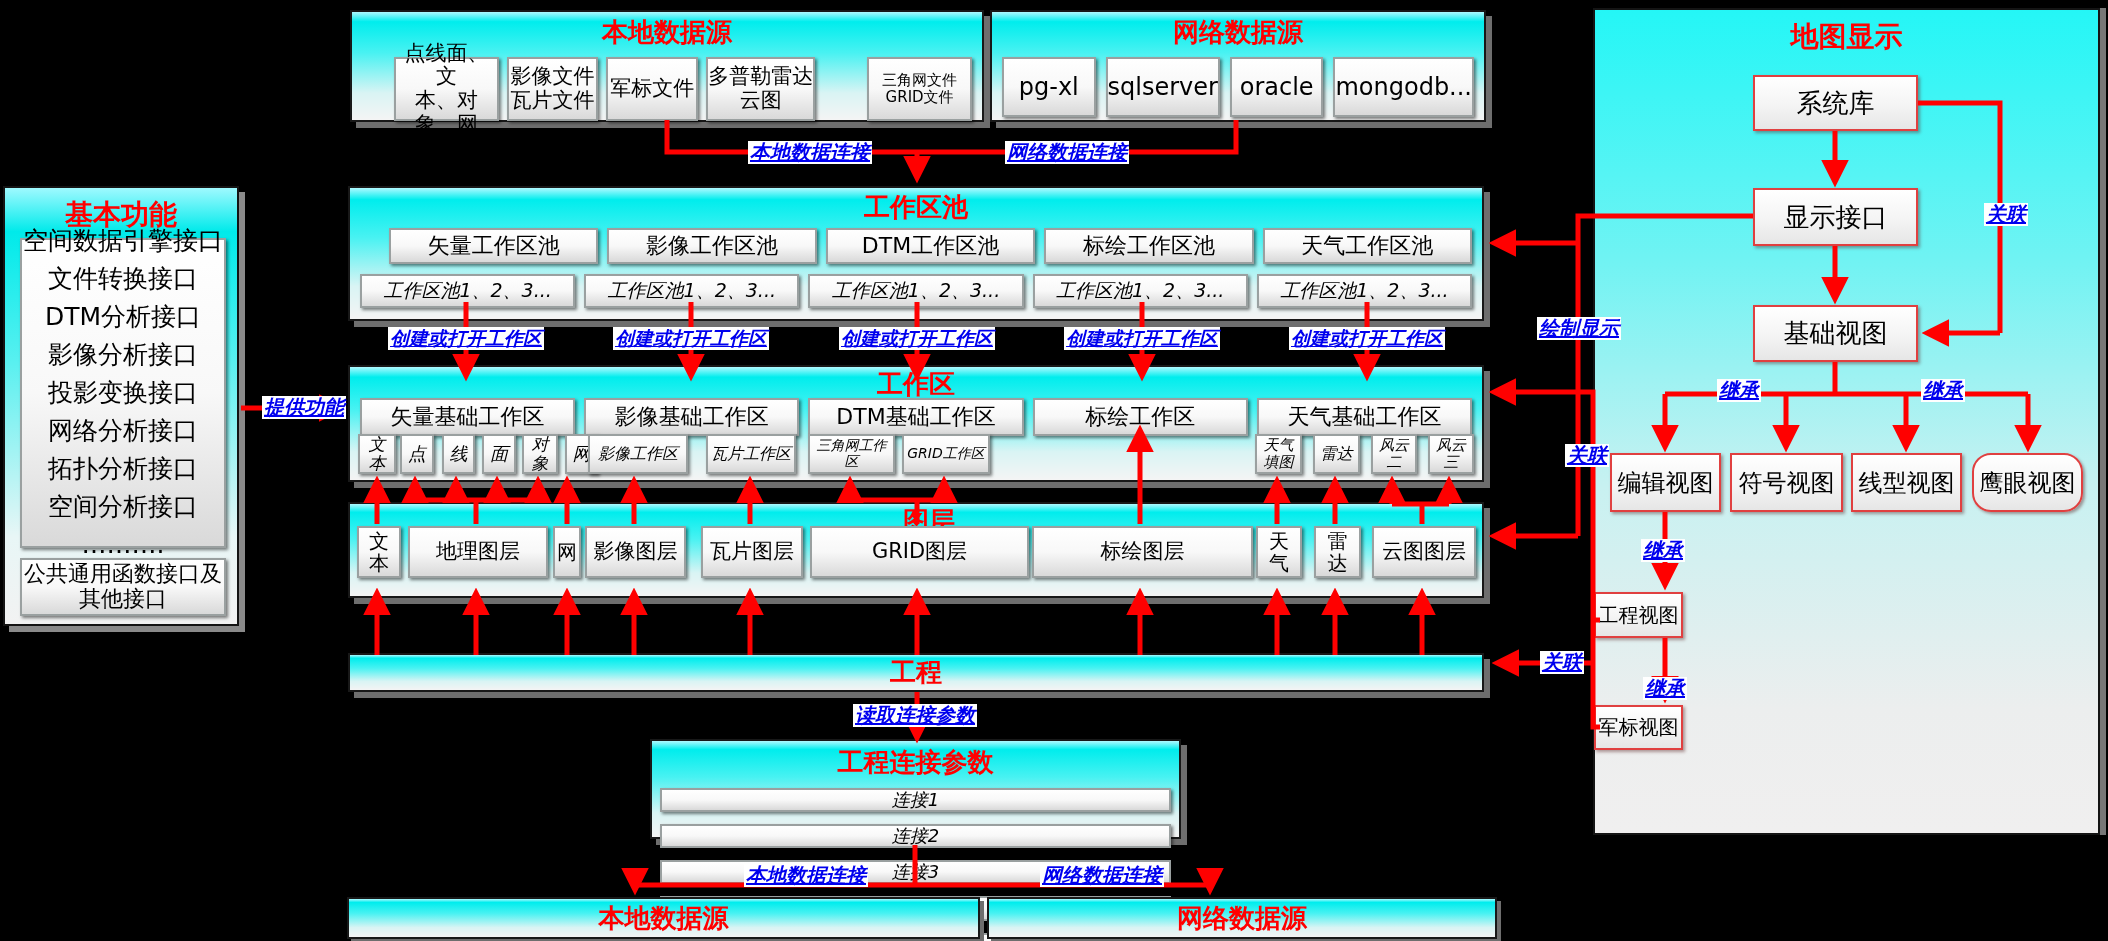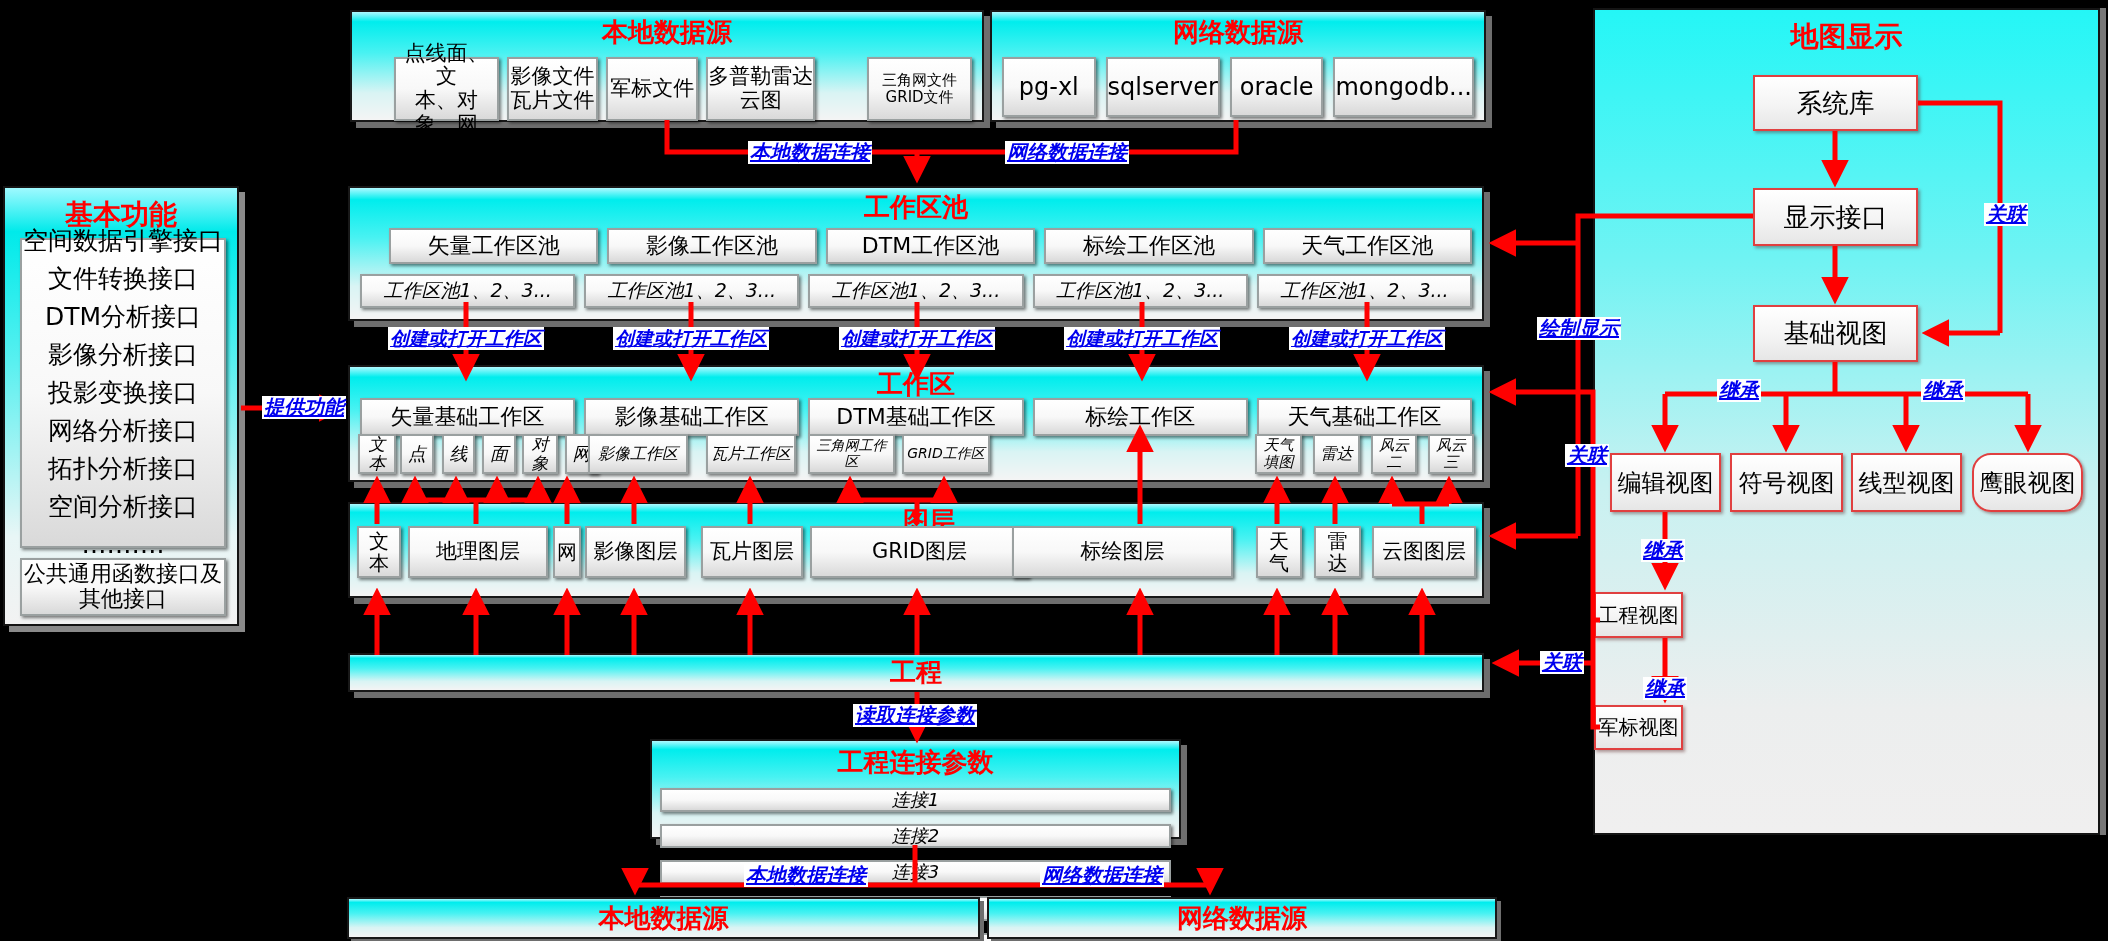--- a/index.html
+++ b/index.html
@@ -128,21 +128,21 @@
 
   <div class="bar" style="left:348px;top:502px;width:1136px;height:96px;padding-left:26px;">
     <div class="rtitle" style="font-size:26px;margin-top:0px;">图层</div>
     <div class="wbox abs" style="left:7px;top:22px;width:44px;height:52px;font-size:20px;">文
 本</div>
     <div class="wbox abs" style="left:58px;top:22px;width:140px;height:52px;font-size:21px;">地理图层</div>
     <div class="wbox abs" style="left:203px;top:22px;width:28px;height:52px;font-size:20px;">网</div>
     <div class="wbox abs" style="left:235px;top:22px;width:101px;height:52px;font-size:21px;">影像图层</div>
     <div class="wbox abs" style="left:351px;top:22px;width:102px;height:52px;font-size:21px;">瓦片图层</div>
     <div class="wbox abs" style="left:460px;top:22px;width:219px;height:52px;font-size:21px;">GRID图层</div>
-    <div class="wbox abs" style="left:662px;top:22px;width:221px;height:52px;font-size:21px;">标绘图层</div>
+    <div class="wbox abs" style="left:682px;top:22px;width:221px;height:52px;font-size:21px;">标绘图层</div>
     <div class="wbox abs" style="left:906px;top:22px;width:46px;height:52px;font-size:20px;">天
 气</div>
     <div class="wbox abs" style="left:964px;top:22px;width:47px;height:52px;font-size:20px;">雷
 达</div>
     <div class="wbox abs" style="left:1022px;top:22px;width:104px;height:52px;font-size:21px;">云图图层</div>
   </div>
 
   <div class="bar" style="left:348px;top:653px;width:1136px;height:39px;display:flex;align-items:center;justify-content:center;">
     <div class="rtitle" style="font-size:26px;">工程</div>
   </div>

